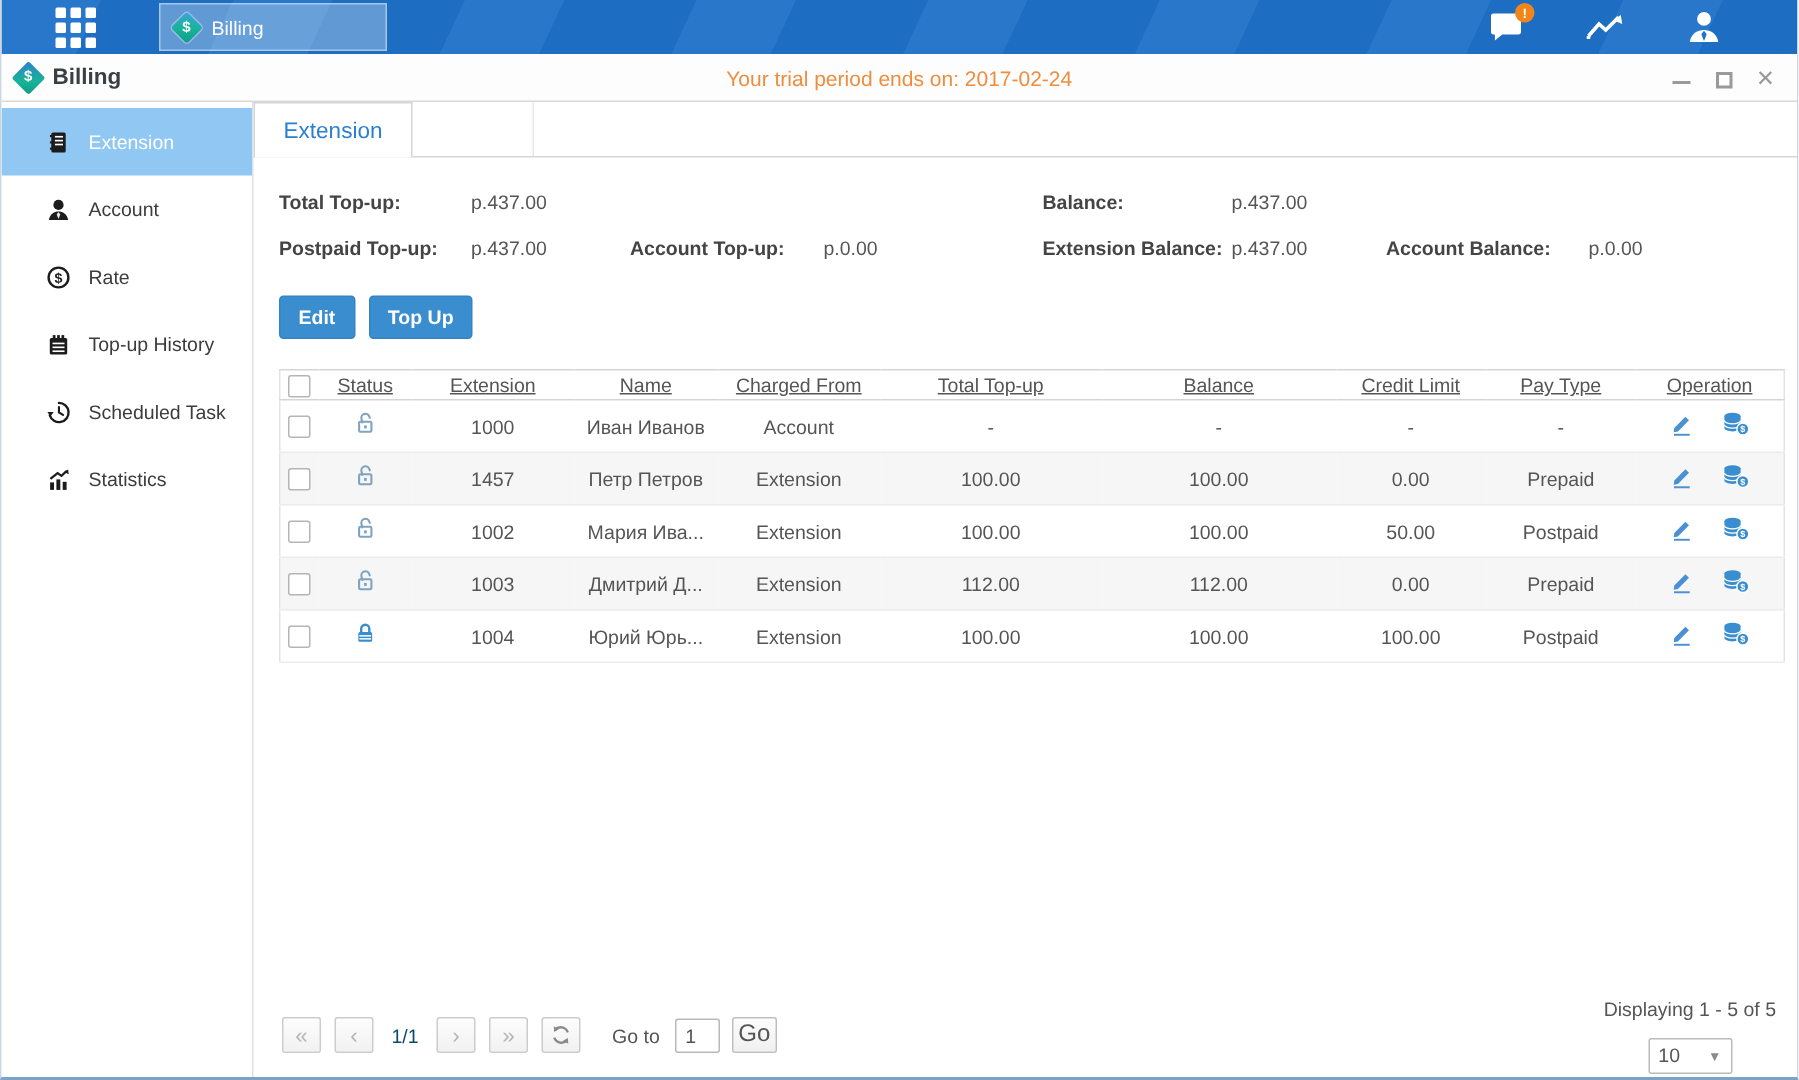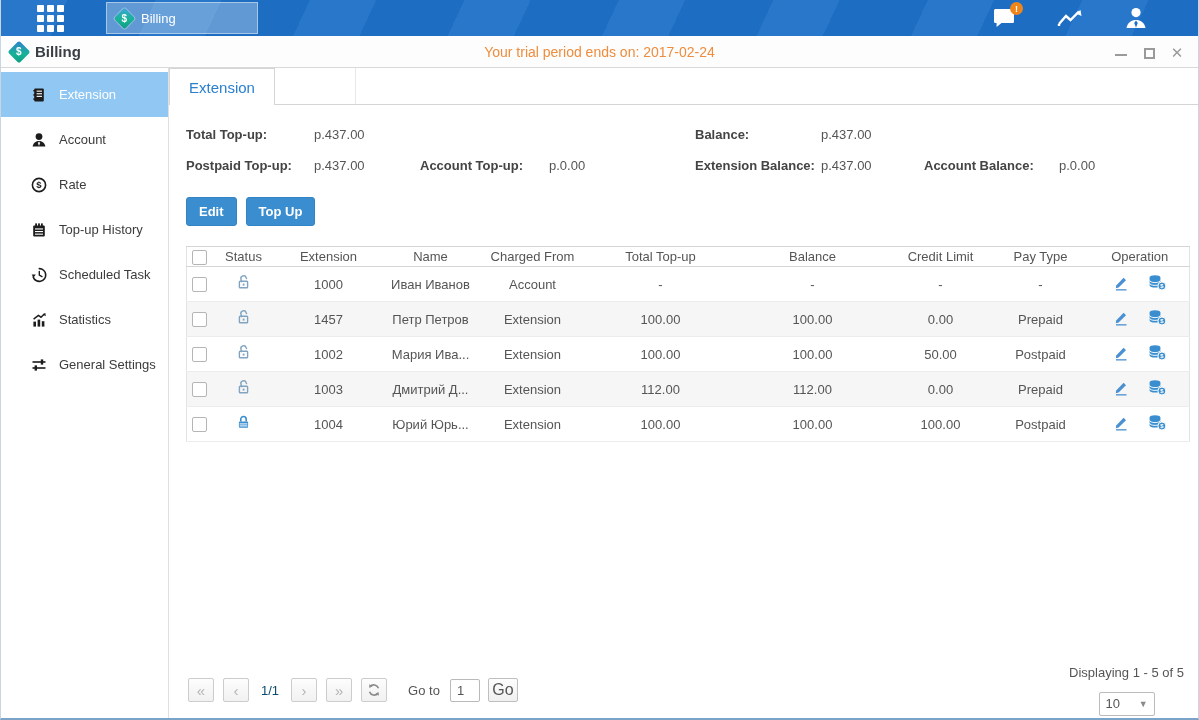--- a/index.html
+++ b/index.html
@@ -60,21 +60,21 @@
 
   
   .toolbar { padding:6px 0 14px 17px; display:flex; gap:9px; flex-shrink:0; }
   .btn-blue { background:#3a8ecf; color:#fff; border:1px solid #3384c4; border-radius:3px; font-size:13px; font-weight:bold;
               padding:6px 12px; cursor:pointer; font-family:inherit; }
 
   
   .tablewrap { margin:6px 14px 0 17px; }
   table.grid { width:1003px; border-collapse:collapse; table-layout:fixed; font-size:13px; color:#555;
                border-left:1px solid #e3e3e3; border-right:1px solid #e3e3e3; }
-  table.grid th { border-top:1px solid #d5d5d5; border-bottom:1px solid #d5d5d5; height:20px; font-weight:normal; color:#555; background:#fff; }
+  table.grid th { border-top:1px solid #d5d5d5; border-bottom:1px solid #d5d5d5; height:20px; font-weight:normal; color:#555; background:#fff;text-decoration:underline; }
   table.grid td { height:35px; text-align:center; border-bottom:1px solid #ececec; }
   table.grid tr.odd td { background:#f6f6f6; }
   .cb { width:15px; height:15px; border:1px solid #b5b5b5; border-radius:2px; background:#fff; display:inline-block; vertical-align:middle; cursor:pointer; }
   .ops { display:inline-flex; gap:18px; align-items:center; }
   .ops svg { cursor:pointer; }
 
   
   .pager { margin-top:auto; height:48px; display:flex; align-items:center; padding:0 14px 8px 19px; font-size:13px; color:#555; flex-shrink:0; }
   .pg-btn { width:26px; height:24px; border:1px solid #ccc; background:linear-gradient(#fdfdfd,#f1f1f1); border-radius:2px;
             display:flex; align-items:center; justify-content:center; color:#b4b4b4; font-size:15px; margin-right:9px; cursor:pointer; }
@@ -205,29 +205,20 @@
       </div>
       <div class="side-item">
         <svg width="16" height="16" viewBox="0 0 16 16">
             <rect x="2.4" y="9.6" width="2.6" height="5" fill="#1c1c1c"></rect>
             <rect x="6.6" y="7.6" width="2.6" height="7" fill="#1c1c1c"></rect>
             <rect x="10.8" y="9.2" width="2.6" height="5.4" fill="#1c1c1c"></rect>
             <polyline points="2.6,7.2 7.4,3.4 10,5.2 13.6,1.8" fill="none" stroke="#1c1c1c" stroke-width="1.5"></polyline>
             <polygon points="14.4,1 14.8,4.2 11.8,2.6" fill="#1c1c1c"></polygon>
           </svg>
         <span>Statistics</span>
-      </div>
-      <div class="side-item">
-        <svg width="16" height="16" viewBox="0 0 16 16">
-            <rect x="1.5" y="4.2" width="13" height="1.6" fill="#1c1c1c"></rect>
-            <rect x="9.8" y="2.4" width="2.4" height="5.2" fill="#1c1c1c"></rect>
-            <rect x="1.5" y="10.2" width="13" height="1.6" fill="#1c1c1c"></rect>
-            <rect x="3.6" y="8.4" width="2.4" height="5.2" fill="#1c1c1c"></rect>
-          </svg>
-        <span>General Settings</span>
       </div>
     </div>
 
     <div class="main">
 
       <div class="tabstrip">
         <div class="tab">Extension</div>
         <div class="tab-spare"></div>
       </div>
 

